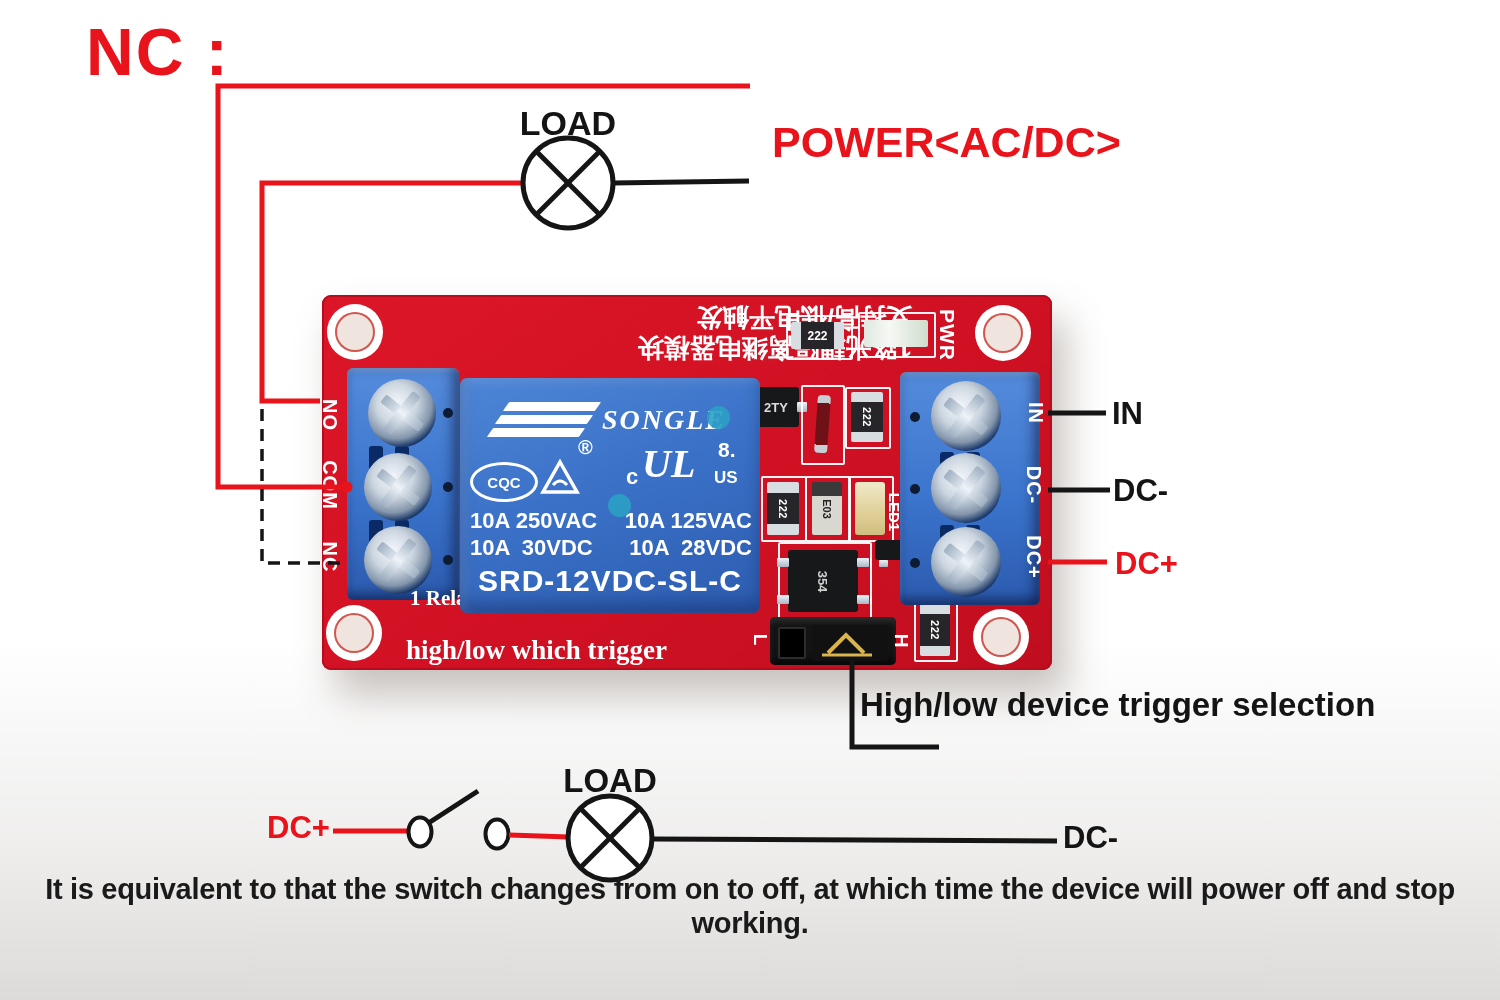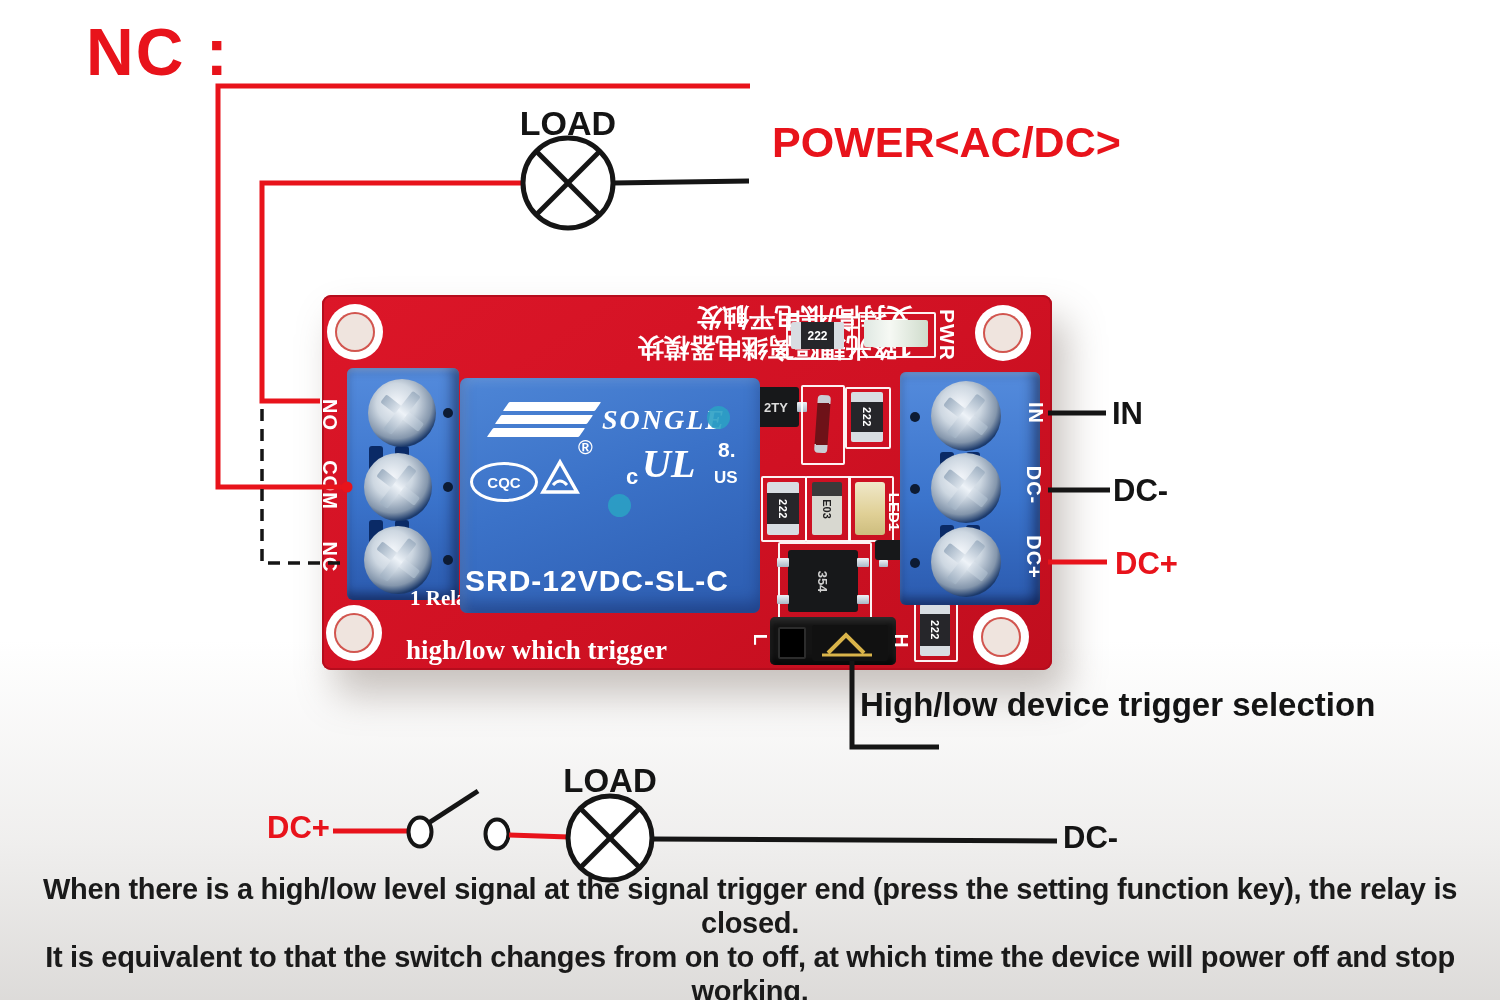--- a/index.html
+++ b/index.html
@@ -196,21 +196,29 @@
     </svg>
 
     <div class="abs" style="left:166px;top:62px;width:128px;height:56px;color:#fff;">
       <span class="abs" style="left:0;top:24px;font-size:22px;font-weight:bold;">c</span>
       <span class="abs" style="left:16px;top:0px;font-size:40px;font-weight:bold;font-style:italic;
             font-family:'Liberation Serif',serif;">UL</span>
       <span class="abs" style="left:88px;top:28px;font-size:17px;font-weight:bold;">US</span>
       <span class="abs" style="left:92px;top:-2px;font-size:21px;font-weight:bold;">8.</span>
     </div>
 
-    <div class="abs" style="left:5px;top:186px;width:290px;color:#fff;
+    <div class="rrow" style="top:130px;">
+      <span>10A 250VAC</span>
+      <span>10A 125VAC</span>
+    </div>
+    <div class="rrow" style="top:157px;">
+      <span>10A  30VDC</span>
+      <span>10A  28VDC</span>
+    </div>
+    <div class="abs" style="left:5px;top:186px;width:290px;text-align:center;color:#fff;
          font-size:30px;font-weight:800;letter-spacing:1px;">SRD-12VDC-SL-C</div>
 
     <div class="relay-dot" style="left:247px;top:28px;"></div>
     <div class="relay-dot" style="left:148px;top:116px;"></div>
   </div>
 
   <div class="chip" style="left:431px;top:92px;width:46px;height:40px;">
     <div class="pin" style="left:-8px;top:4px;width:10px;height:10px;"></div>
     <div class="pin" style="left:-8px;top:26px;width:10px;height:10px;"></div>
     <div class="pin" style="left:44px;top:15px;width:10px;height:10px;"></div>
@@ -291,15 +299,14 @@
     <div class="dotb" style="left:10px;top:40px;"></div>
     <div class="dotb" style="left:10px;top:112px;"></div>
     <div class="dotb" style="left:10px;top:186px;"></div>
   </div>
 
   <div class="serifw" style="left:88px;top:291px;font-size:21px;">1 Relay  Module</div>
   <div class="serifw" style="left:84px;top:340px;font-size:27px;">high/low which trigger</div>
 </div>
 
 <div id="descr">
-  <div>When there is a high/low level signal at the signal trigger end (press the setting function key), the relay is closed.</div>
   <div>It is equivalent to that the switch changes from on to off, at which time the device will power off and stop working.</div>
 </div>
 
 </body></html>

